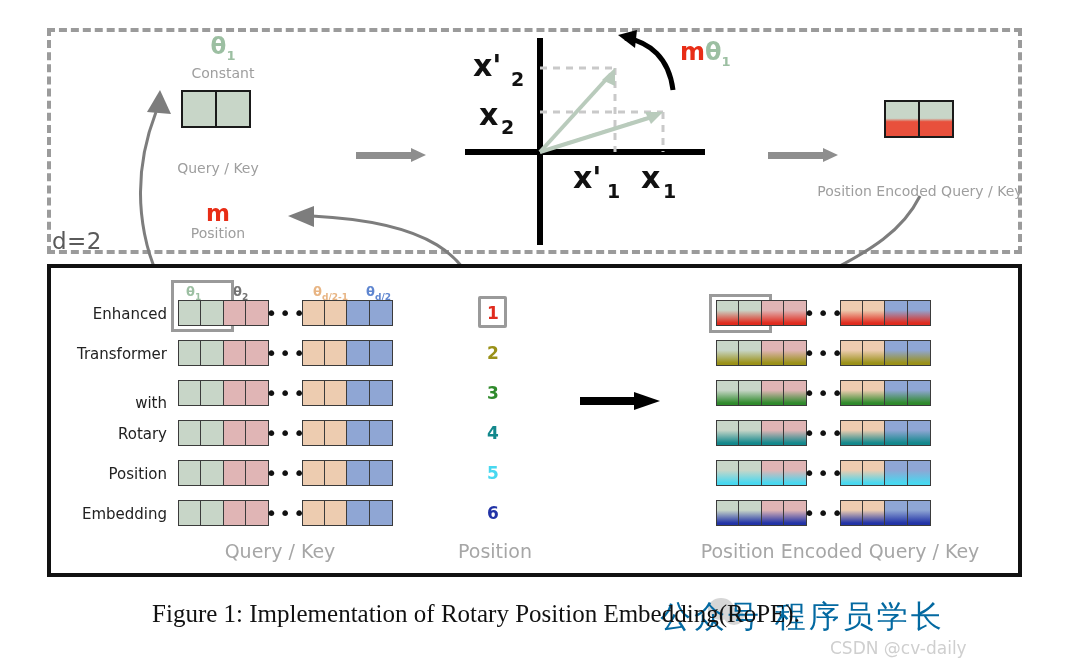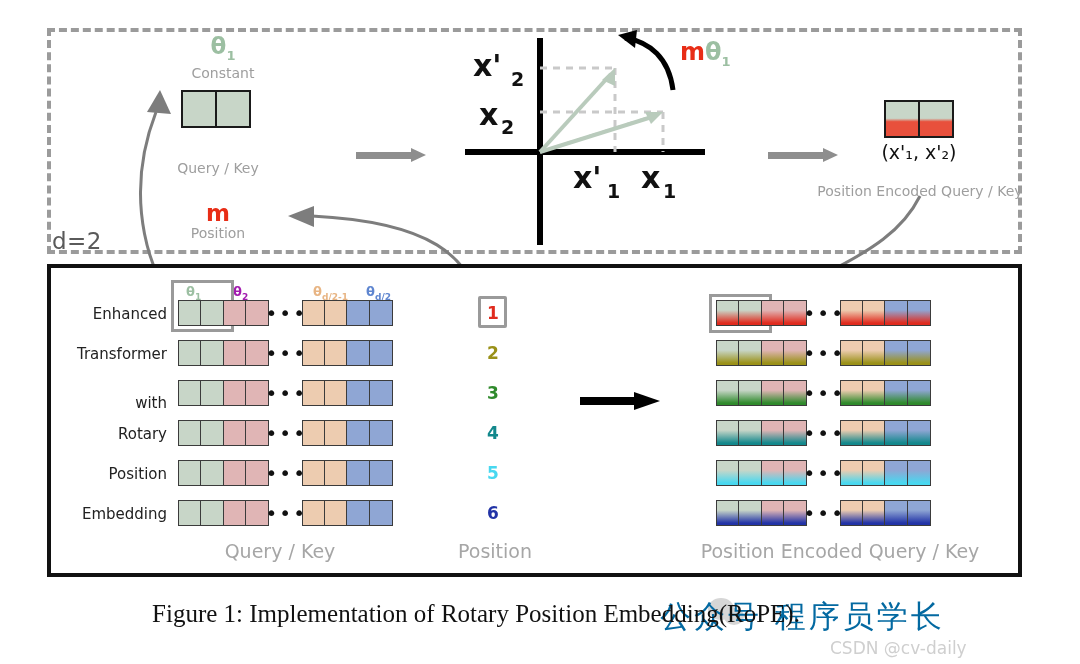--- a/index.html
+++ b/index.html
@@ -170,39 +170,38 @@
   </svg>
 
   <div style="position:absolute;left:680px;top:38px;font-size:24px;font-weight:bold;white-space:nowrap;">
     <span style="color:#e82d16;">m</span><span style="color:#9cbfa2;">θ</span><sub style="color:#9cbfa2;font-size:13px;">1</sub>
   </div>
 
   <div id="enc-box">
     <div></div>
     <div></div>
   </div>
-  <div id="enc-caption">(x'₁, x'₂)</div>
   <div id="enc-sub" class="gray-sub">Position Encoded Query / Key</div>
 
   <svg style="position:absolute;left:0;top:0;width:1080px;height:664px;pointer-events:none;">
 
     <path d="M 184,318 C 150,280 122,200 156,112" fill="none" stroke="#7d7d7d" stroke-width="3"></path>
     <polygon points="160,90 147,112 171,114" fill="#7d7d7d"></polygon>
 
     <path d="M 483,312 C 470,255 430,222 312,216" fill="none" stroke="#7d7d7d" stroke-width="3"></path>
     <polygon points="288,216 314,206 314,227" fill="#7d7d7d"></polygon>
 
     <path d="M 920,196 C 905,226 880,250 790,290" fill="none" stroke="#7d7d7d" stroke-width="3"></path>
     <polygon points="768,300 794,280 800,300" fill="#7d7d7d"></polygon>
   </svg>
 
   <div id="bottom-panel"></div>
 
   <div class="th-hdr" id="th0" style="left: 186px; top: 284px; color: rgb(156, 191, 162);"><span>θ</span><sub>1</sub></div>
-  <div class="th-hdr" id="th1" style="left: 233px; top: 284px; color: #a21caf;"><span>θ</span><sub>2</sub></div>
+  <div class="th-hdr" id="th1" style="left: 233px; top: 284px; color: #737373;"><span>θ</span><sub>2</sub></div>
   <div class="th-hdr" id="th2" style="left: 313px; top: 284px; color: rgb(232, 181, 132);"><span>θ</span><sub>d/2-1</sub></div>
   <div class="th-hdr" id="th3" style="left: 366px; top: 284px; color: rgb(95, 134, 208);"><span>θ</span><sub>d/2</sub></div>
 
   <div class="hl-rect" style="left:171px;top:280px;width:63px;height:52px;"></div>
 
   <div class="hl-rect" style="left:709px;top:294px;width:63px;height:39px;"></div>
 
   <div id="pos-highlight"></div>
 
   <div id="rows-host">

